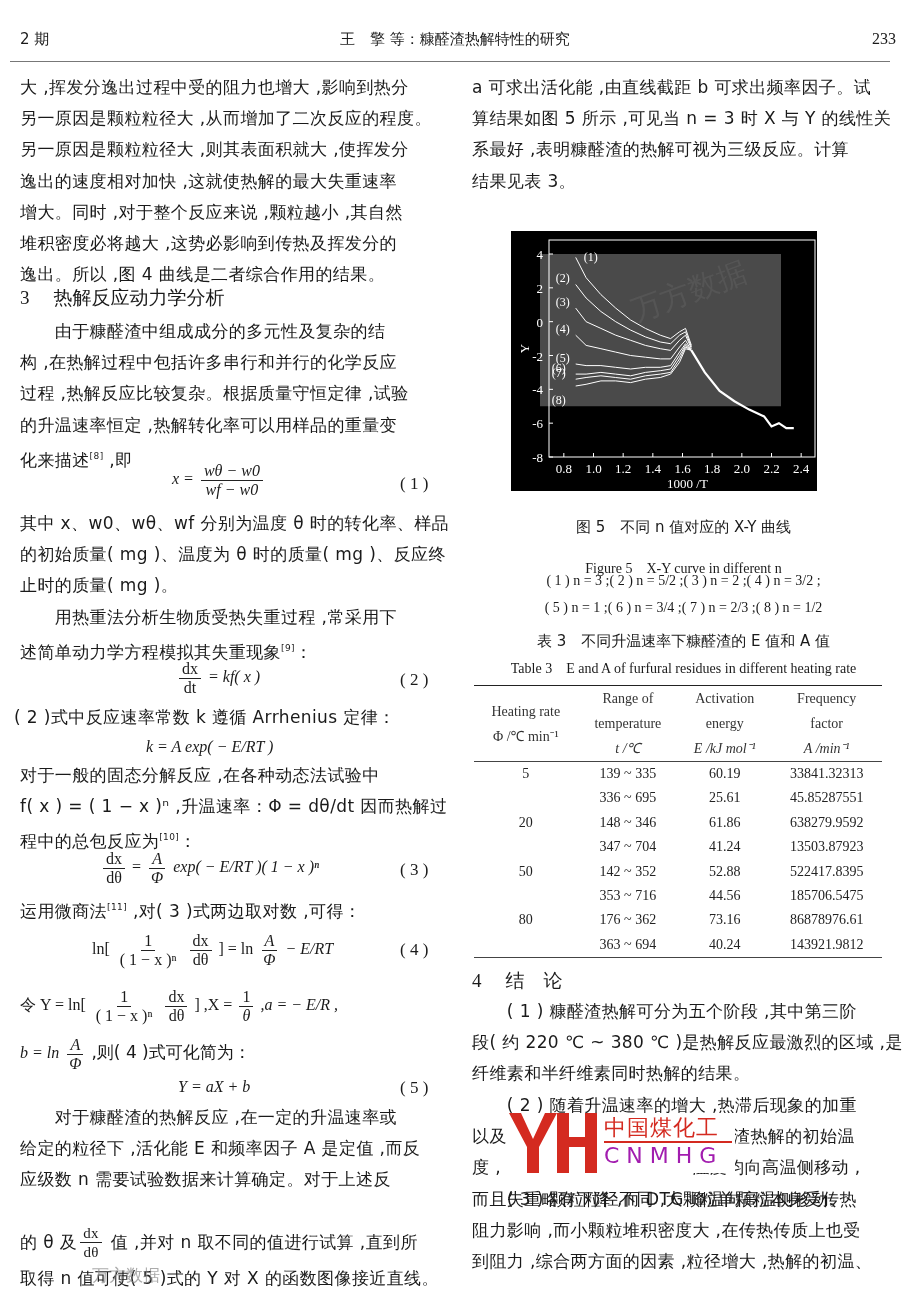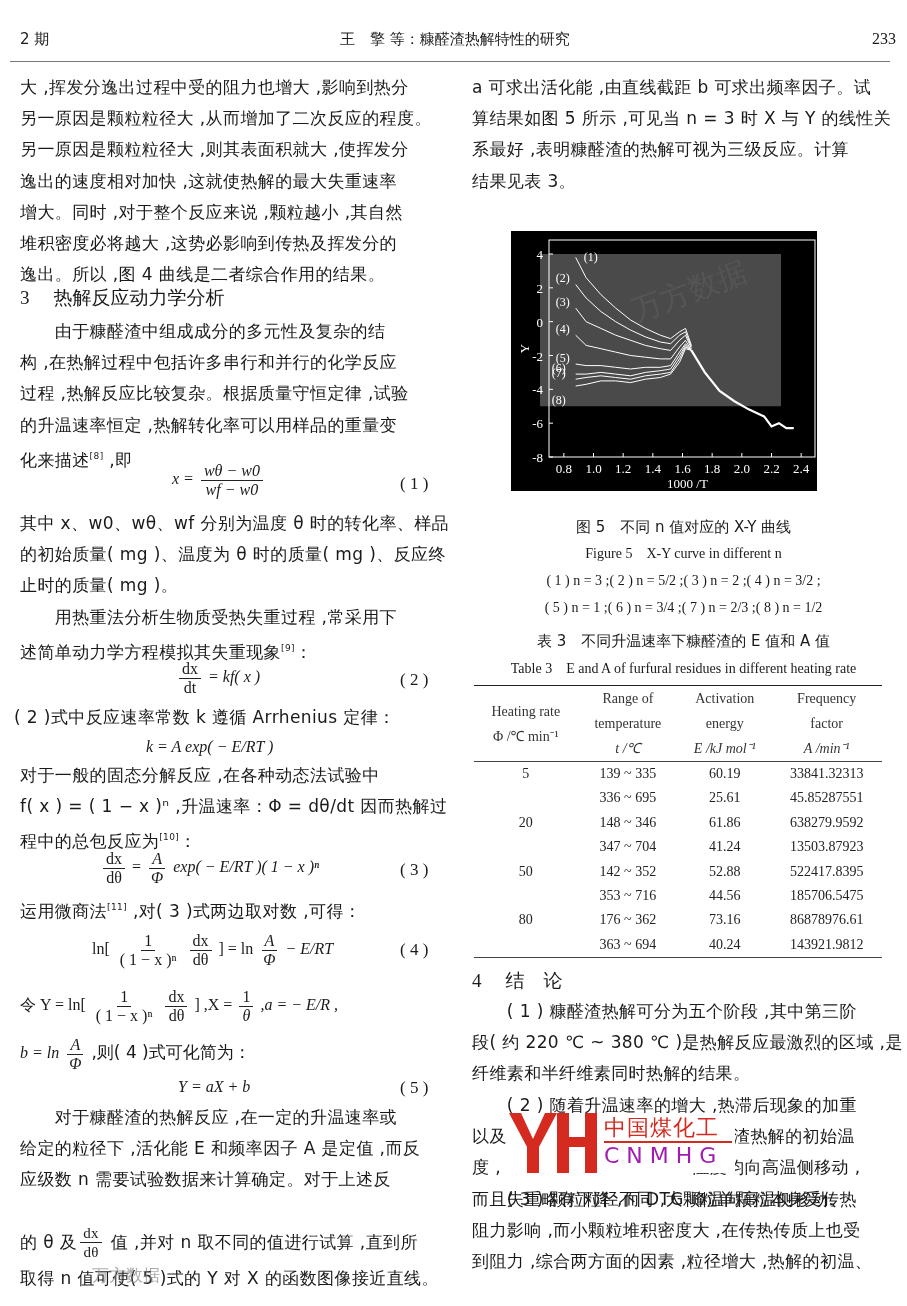--- a/index.html
+++ b/index.html
@@ -238,21 +238,21 @@
     <polyline points="64.7,143.1 75.1,143.1 89.9,141.4 104.7,143.1 119.6,144.8 134.4,141.4 149.3,139.7 159.6,138.0 168.5,124.5 174.5,114.4 180.4,119.4" fill="none" stroke="#ffffff" stroke-width="1"></polyline>
     <text x="54.7" y="141.10833333333335" fill="#fff" font-size="12" text-anchor="end" font-family="Liberation Serif, serif">(6)</text>
     <polyline points="64.7,148.2 75.1,146.5 89.9,144.8 104.7,146.5 119.6,148.2 134.4,144.8 149.3,143.1 159.6,141.4 168.5,127.9 174.5,116.0 180.4,119.4" fill="none" stroke="#ffffff" stroke-width="1"></polyline>
     <text x="54.7" y="146.18333333333334" fill="#fff" font-size="12" text-anchor="end" font-family="Liberation Serif, serif">(7)</text>
     <polyline points="64.7,155.0 75.1,153.3 89.9,149.9 104.7,149.9 119.6,151.6 134.4,148.2 149.3,146.5 159.6,143.1 168.5,131.3 174.5,117.7 180.4,119.4" fill="none" stroke="#ffffff" stroke-width="1"></polyline>
     <text x="54.7" y="172.95000000000002" fill="#fff" font-size="12" text-anchor="end" font-family="Liberation Serif, serif">(8)</text>
     <polyline points="180.4,119.4 193.8,141.4 208.6,160.0 223.4,170.2 238.2,178.6 253.1,185.4 260.5,195.5 267.9,192.2 275.3,197.2 282.8,197.2" fill="none" stroke="#ffffff" stroke-width="2.2"></polyline>
   </svg>
 
 <div class="fig-cap" style="top:518px; font-size:15px;">图 5　不同 n 值对应的 X-Y 曲线</div>
-<div class="fig-cap serif" style="top:545px; font-size:14px;">Figure 5　X-Y curve in different n</div>
+<div class="fig-cap serif" style="top:560px; font-size:14px;">Figure 5　X-Y curve in different n</div>
 <div class="fig-cap serif" style="top:573px; font-size:14px;">( 1 ) n = 3 ;( 2 ) n = 5/2 ;( 3 ) n = 2 ;( 4 ) n = 3/2 ;</div>
 <div class="fig-cap serif" style="top:600px; font-size:14px;">( 5 ) n = 1 ;( 6 ) n = 3/4 ;( 7 ) n = 2/3 ;( 8 ) n = 1/2</div>
 
 <div class="fig-cap" style="top:632px; font-size:15px;">表 3　不同升温速率下糠醛渣的 E 值和 A 值</div>
 <div class="fig-cap serif" style="top:660px; font-size:14px;">Table 3　E and A of furfural residues in different heating rate</div>
 
 <table class="t3">
   <thead>
     <tr class="top-rule">
       <th rowspan="3" style="vertical-align:middle; line-height:25px;" class="mid-rule">

